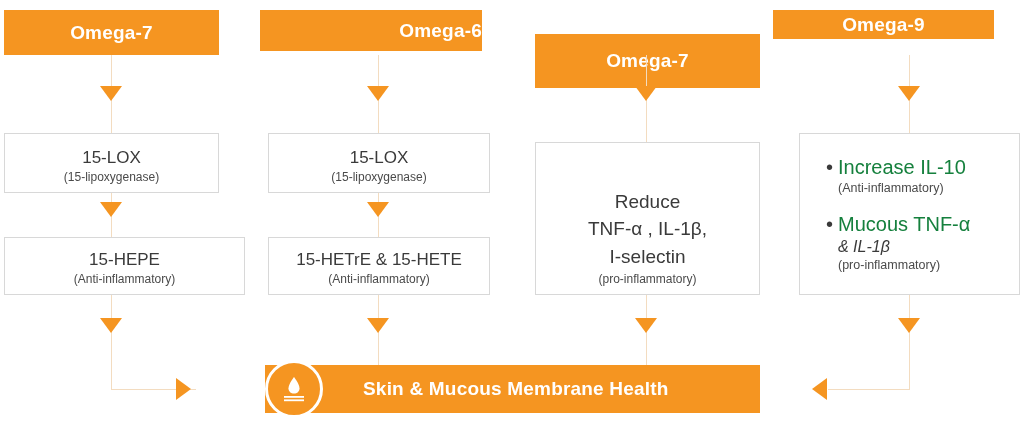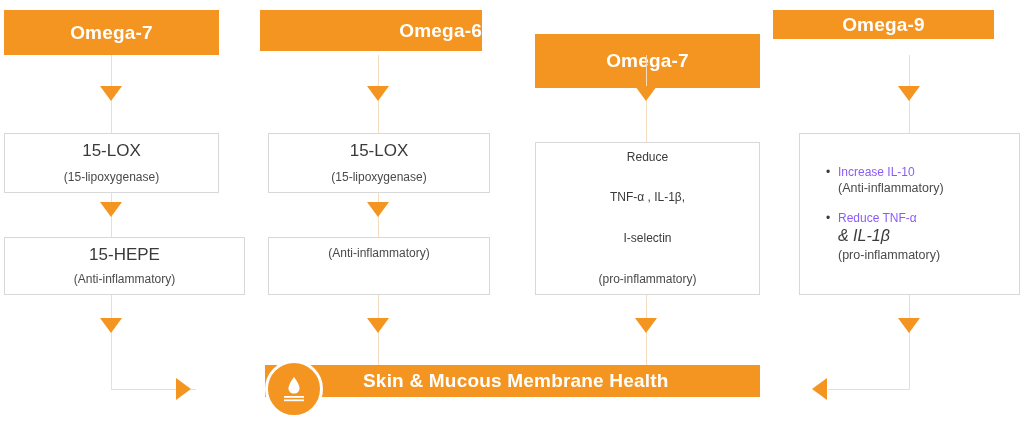--- a/index.html
+++ b/index.html
@@ -34,52 +34,52 @@
 
   
   .box {
     position: absolute;
     background: #ffffff;
     border: 1px solid #d8d8d8;
     box-sizing: border-box;
     display: flex;
     flex-direction: column;
     align-items: center;
-    justify-content: space-between;
+    justify-content: flex-end;
     text-align: center;
     padding: 6px 8px;
   }
   .box .line1 {
     font-size: 17px;
     color: #3a3a3a;
     line-height: 1.25;
   }
   .box .line2 {
     font-size: 12px;
     color: #4a4a4a;
     line-height: 1.3;
     margin-top: 2px;
   }
   .box .multi {
-    font-size: 12px;
+    font-size: 19px;
     color: #3a3a3a;
     line-height: 1.45;
   }
 
   
   .bullet-group {
     width: 100%;
     text-align: left;
     padding-left: 18px;
     box-sizing: border-box;
   }
   .bullet-group + .bullet-group { margin-top: 14px; }
   .bullet-main {
-    font-size: 12px;
-    color: #8b5cf6;
+    font-size: 20px;
+    color: #15803d;
     line-height: 1.3;
     position: relative;
     padding-left: 12px;
   }
   .bullet-main::before {
     content: "\2022";
     position: absolute;
     left: 0;
     top: 0;
     color: #3a3a3a;
@@ -132,21 +132,21 @@
     border-bottom: 11px solid transparent;
     border-left: 15px solid #F59521;
   }
 
   
   #footer-banner {
     position: absolute;
     left: 265px;
     top: 365px;
     width: 495px;
-    height: 32px;
+    height: 48px;
     background: #F59521;
     display: flex;
     align-items: center;
   }
   #footer-text {
     color: #ffffff;
     font-weight: bold;
     font-size: 19px;
     margin-left: 98px;
     letter-spacing: 0.2px;
@@ -206,20 +206,21 @@
 
   <div class="box" style="left:268px; top:133px; width:222px; height:60px;">
     <div class="line1">15-LOX</div>
     <div class="line2">(15-lipoxygenase)</div>
   </div>
 
   <div class="vline" style="left:378px; top:193px; height:45px;"></div>
   <div class="arrow-down" style="left:367px; top:202px;"></div>
 
   <div class="box" style="left:268px; top:237px; width:222px; height:58px;">
+    <div class="line1">15-HETrE &amp; 15-HETE</div>
     <div class="line2">(Anti-inflammatory)</div>
   </div>
 
   <div class="vline" style="left:378px; top:295px; height:70px;"></div>
   <div class="arrow-down" style="left:367px; top:318px;"></div>
 
   <div class="col-header" style="left:535px; top:10px; width:225px; height:54px;margin-top:24px;">
     <span>Omega-7</span>
   </div>
 
@@ -242,21 +243,21 @@
 
   <div class="vline" style="left:909px; top:55px; height:80px;"></div>
   <div class="arrow-down" style="left:898px; top:86px;"></div>
 
   <div class="box" style="left:799px; top:133px; width:221px; height:162px; justify-content:center;">
     <div class="bullet-group">
       <div class="bullet-main">Increase IL-10</div>
       <div class="bullet-sub">(Anti-inflammatory)</div>
     </div>
     <div class="bullet-group">
-      <div class="bullet-main">Reduce TNF-α</div>
+      <div class="bullet-main">Mucous TNF-α</div>
       <div class="bullet-cont">&amp; IL-1β</div>
       <div class="bullet-sub">(pro-inflammatory)</div>
     </div>
   </div>
 
   <div class="vline" style="left:909px; top:295px; height:94px;"></div>
   <div class="arrow-down" style="left:898px; top:318px;"></div>
   <div class="hline" style="left:828px; top:389px; width:82px;"></div>
   <div class="arrow-left" style="left:812px; top:378px;"></div>
 

